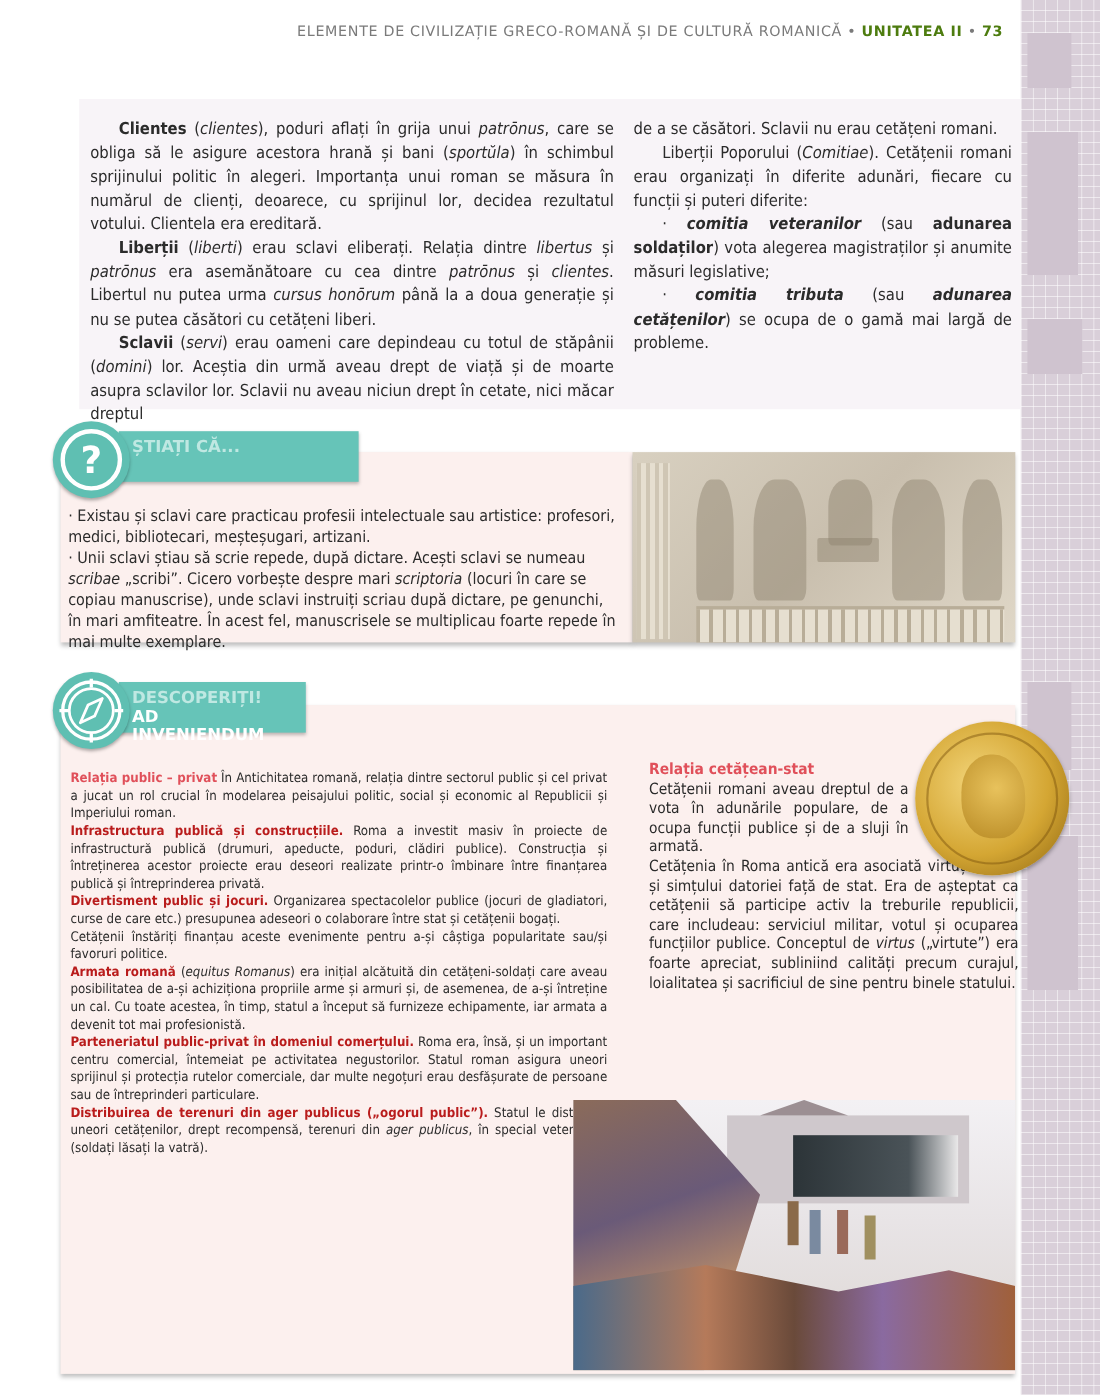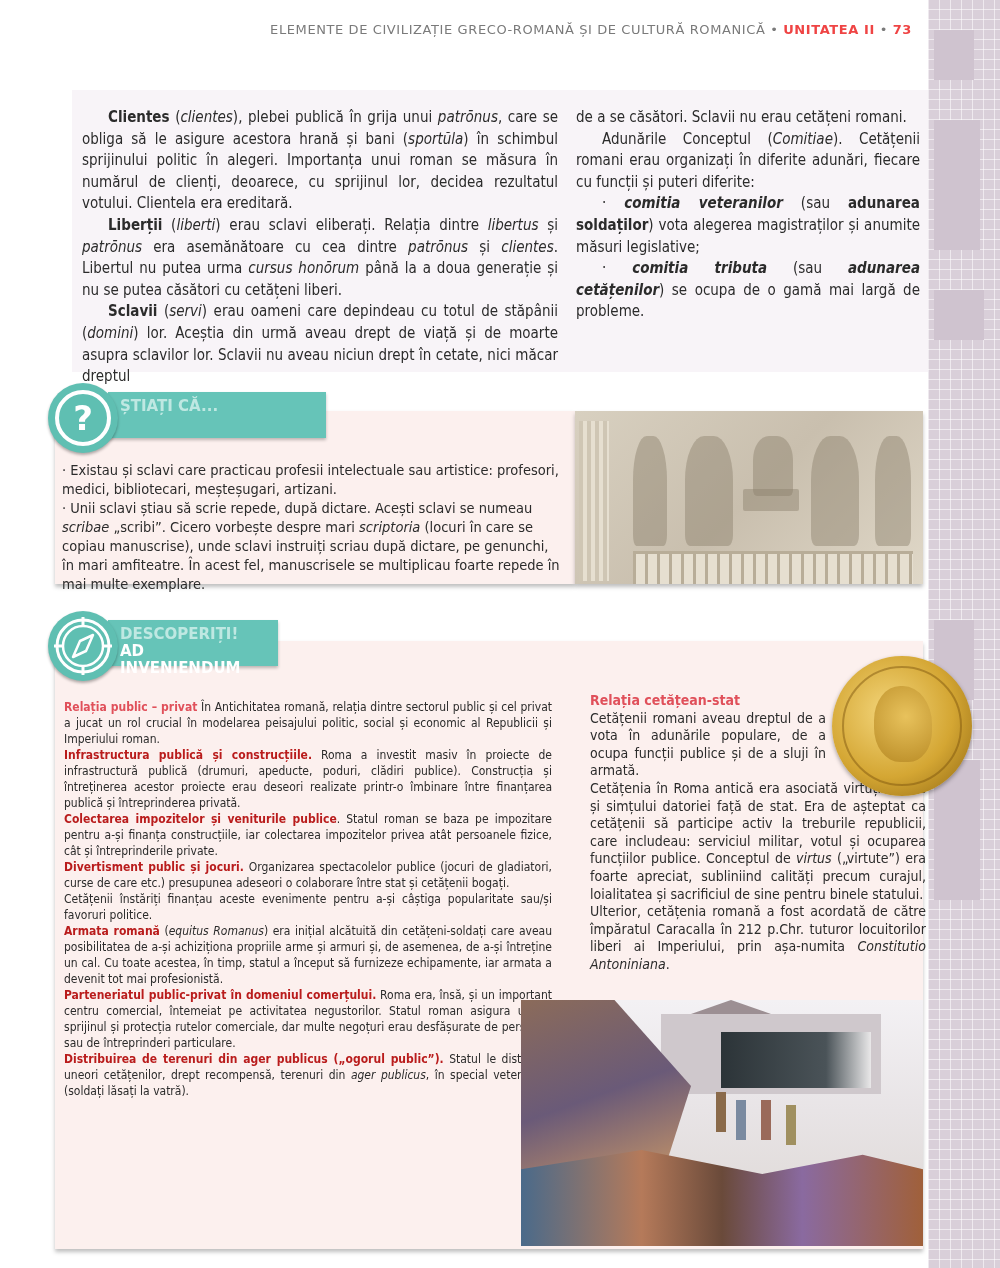--- a/index.html
+++ b/index.html
@@ -4,21 +4,21 @@
 <style>
   html, body { margin:0; padding:0; }
   body { width:1000px; height:1268px; position:relative; overflow:hidden; background:#ffffff; font-family:"DejaVu Sans Condensed","DejaVu Sans", sans-serif; color:#2b2b2b; }
   .mosaic { position:absolute; right:0; top:0; width:72px; height:1268px; background-color:#d9cfd9;
     background-image:
       linear-gradient(90deg, rgba(255,255,255,0.55) 1px, transparent 1px),
       linear-gradient(0deg, rgba(255,255,255,0.55) 1px, transparent 1px);
     background-size:11px 10px; }
   .mosaic .blk { position:absolute; background:#cfc3cf; }
   .header { position:absolute; top:22px; right:88px; font-size:13px; letter-spacing:0.6px; color:#7a7a7a; white-space:nowrap; font-family:"DejaVu Sans", sans-serif; }
-  .header b { color:#ef4444; font-weight:bold; }
+  .header b { color:#4d7c0f; font-weight:bold; }
   .top-panel { position:absolute; left:72px; top:90px; width:856px; height:282px; background:#f8f4f8; }
   .col { position:absolute; font-size:15px; line-height:21.6px; text-align:justify; }
   .col p { margin:0; }
   .ind { text-indent:26px; }
   .col1 { left:82px; top:107px; width:476px; }
   .col2 { left:576px; top:107px; width:344px; }
   .box { position:absolute; background:#fcf0ee; box-shadow: 0 3px 4px rgba(0,0,0,0.25); }
   .box1 { left:55px; top:411px; width:520px; height:173px; }
   .box1img { position:absolute; left:575px; top:411px; width:348px; height:173px; background:linear-gradient(135deg,#d8d0c0,#c9bfae 50%,#e0d8c8); box-shadow: 0 3px 4px rgba(0,0,0,0.25); overflow:hidden; }
   .box2 { left:55px; top:641px; width:868px; height:608px; }
@@ -57,28 +57,28 @@
   <div class="blk" style="left:6px;top:760px;width:46px;height:140px;"></div>
 </div>
 
 <div class="header">
   <span>ELEMENTE DE CIVILIZAȚIE GRECO-ROMANĂ ȘI DE CULTURĂ ROMANICĂ</span><span> • </span><b>UNITATEA II</b><span> • </span><b>73</b>
 </div>
 
 <div class="top-panel"></div>
 
 <div class="col col1">
-  <p class="ind"><b>Clientes</b> (<i>clientes</i><span>), plebei publică în grija unui </span><i>patrōnus</i><span>, care se obliga să le asigure acestora hrană și bani (</span><i>sportŭla</i><span>) în schimbul sprijinului politic în alegeri. Importanța unui roman se măsura în numărul de clienți, deoarece, cu sprijinul lor, decidea rezultatul votului. Clientela era ereditară.</span></p>
+  <p class="ind"><b>Clientes</b> (<i>clientes</i><span>), poduri aflați în grija unui </span><i>patrōnus</i><span>, care se obliga să le asigure acestora hrană și bani (</span><i>sportŭla</i><span>) în schimbul sprijinului politic în alegeri. Importanța unui roman se măsura în numărul de clienți, deoarece, cu sprijinul lor, decidea rezultatul votului. Clientela era ereditară.</span></p>
   <p class="ind"><b>Liberții</b> (<i>liberti</i>)<span> erau sclavi eliberați. Relația dintre </span><i>libertus</i><span> și </span><i>patrōnus</i><span> era asemănătoare cu cea dintre </span><i>patrōnus</i><span> și </span><i>clientes</i><span>. Libertul nu putea urma </span><i>cursus honōrum</i><span> până la a doua generație și nu se putea căsători cu cetățeni liberi.</span></p>
   <p class="ind"><b>Sclavii</b> (<i>servi</i>)<span> erau oameni care depindeau cu totul de stăpânii (</span><i>domini</i><span>) lor. Aceștia din urmă aveau drept de viață și de moarte asupra sclavilor lor. Sclavii nu aveau niciun drept în cetate, nici măcar dreptul</span></p>
 </div>
 
 <div class="col col2">
   <p>de a se căsători. Sclavii nu erau cetățeni romani.</p>
-  <p class="ind"><span>Adunările Conceptul (</span><i>Comitiae</i><span>). Cetățenii romani erau organizați în diferite adunări, fiecare cu funcții și puteri diferite:</span></p>
+  <p class="ind"><span>Liberții Poporului (</span><i>Comitiae</i><span>). Cetățenii romani erau organizați în diferite adunări, fiecare cu funcții și puteri diferite:</span></p>
   <p class="ind"><span>· </span><b><i>comitia veteranilor</i></b><span> (sau </span><b>adunarea soldaților</b><span>) vota alegerea magistraților și anumite măsuri legislative;</span></p>
   <p class="ind"><span>· </span><b><i>comitia tributa</i></b><span> (sau </span><b><i>adunarea cetățenilor</i></b><span>) se ocupa de o gamă mai largă de probleme.</span></p>
 </div>
 
 <div class="box box1"></div>
 <div class="badge-label" style="left:108px;top:392px;width:218px;">
   <div class="l1">ȘTIAȚI CĂ...</div>
 </div>
 <div class="badge-circle" style="left:48px;top:383px;">
   <svg width="70" height="70" viewBox="0 0 70 70">
@@ -114,33 +114,31 @@
       <line x1="35" y1="56" x2="35" y2="64" stroke="#fff" stroke-width="3"></line>
       <line x1="6" y1="35" x2="14" y2="35" stroke="#fff" stroke-width="3"></line>
       <line x1="56" y1="35" x2="64" y2="35" stroke="#fff" stroke-width="3"></line>
       <polygon points="45,24 38,40 25,46 32,30" fill="none" stroke="#fff" stroke-width="2.5" stroke-linejoin="round"></polygon>
     </svg>
 </div>
 
 <div class="t-main">
   <p><span class="red">Relația public – privat</span><span> În Antichitatea romană, relația dintre sectorul public și cel privat a jucat un rol crucial în modelarea peisajului politic, social și economic al Republicii și Imperiului roman.</span></p>
   <p><span class="dred">Infrastructura publică și construcțiile.</span><span> Roma a investit masiv în proiecte de infrastructură publică (drumuri, apeducte, poduri, clădiri publice). Construcția și întreținerea acestor proiecte erau deseori realizate printr-o îmbinare între finanțarea publică și întreprinderea privată.</span></p>
-  <p><span class="dred">Colectarea impozitelor și veniturile publice</span><span>. Statul roman se baza pe impozitare pentru a-și finanța construcțiile, iar colectarea impozitelor privea atât persoanele fizice, cât și întreprinderile private.</span></p>
   <p><span class="dred">Divertisment public și jocuri.</span><span> Organizarea spectacolelor publice (jocuri de gladiatori, curse de care etc.) presupunea adeseori o colaborare între stat și cetățenii bogați.</span></p>
   <p>Cetățenii înstăriți finanțau aceste evenimente pentru a-și câștiga popularitate sau/și favoruri politice.</p>
   <p><span class="dred">Armata romană</span><span> (</span><i>equitus Romanus</i><span>) era inițial alcătuită din cetățeni-soldați care aveau posibilitatea de a-și achiziționa propriile arme și armuri și, de asemenea, de a-și întreține un cal. Cu toate acestea, în timp, statul a început să furnizeze echipamente, iar armata a devenit tot mai profesionistă.</span></p>
   <p><span class="dred">Parteneriatul public-privat în domeniul comerțului.</span><span> Roma era, însă, și un important centru comercial, întemeiat pe activitatea negustorilor. Statul roman asigura uneori sprijinul și protecția rutelor comerciale, dar multe negoțuri erau desfășurate de persoane sau de întreprinderi particulare.</span></p>
   <p><span class="dred">Distribuirea de terenuri din ager publicus („ogorul public”).</span><span> Statul le distribuia uneori cetățenilor, drept recompensă, terenuri din </span><i>ager publicus</i><span>, în special veteranilor (soldați lăsați la vatră).</span></p>
 </div>
 
 <div class="t-right">
   <p class="red">Relația cetățean-stat</p>
   <p style="width:236px;">Cetățenii romani aveau dreptul de a vota în adunările populare, de a ocupa funcții publice și de a sluji în armată.</p>
   <p><span>Cetățenia în Roma antică era asociată virtuții civice și simțului datoriei față de stat. Era de așteptat ca cetățenii să participe activ la treburile republicii, care includeau: serviciul militar, votul și ocuparea funcțiilor publice. Conceptul de </span><i>virtus</i><span> („virtute”) era foarte apreciat, subliniind calități precum curajul, loialitatea și sacrificiul de sine pentru binele statului.</span></p>
-  <p><span>Ulterior, cetățenia romană a fost acordată de către împăratul Caracalla în 212 p.Chr. tuturor locuitorilor liberi ai Imperiului, prin așa-numita </span><i>Constitutio Antoniniana</i><span>.</span></p>
 </div>
 
 <div class="coin">
   <div class="ring"></div>
   <div class="head"></div>
 </div>
 
 <div class="scene">
   <div class="temple">
       <div class="roof"></div>

